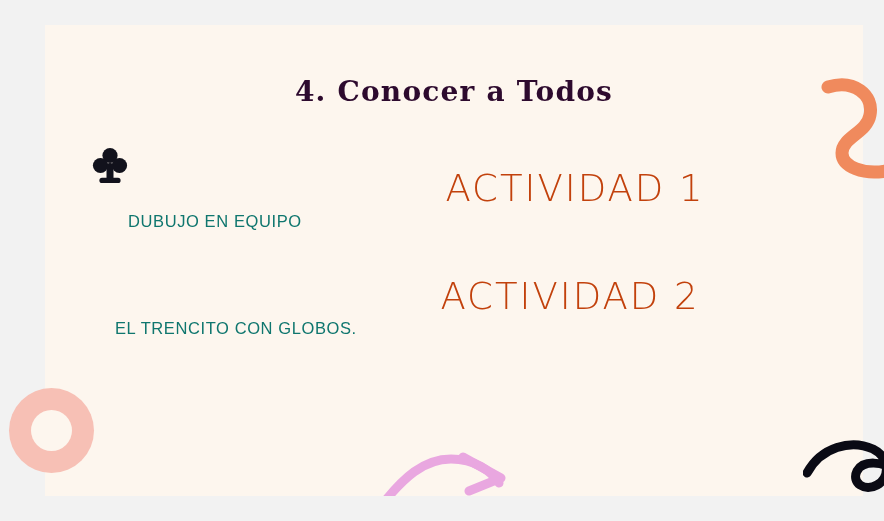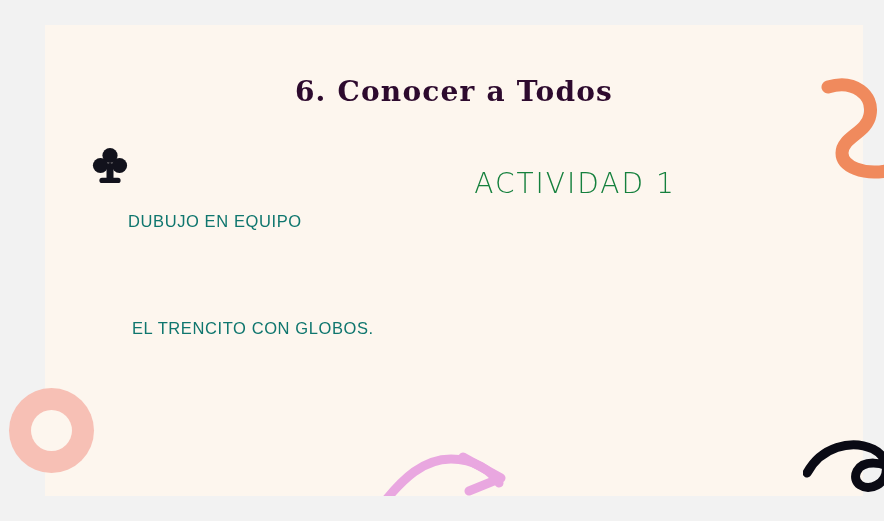--- a/index.html
+++ b/index.html
@@ -45,38 +45,38 @@
     font-size: 28px;
     letter-spacing: 1.2px;
     color: #2d0a2e;
     white-space: nowrap;
   }
 
   .act-heading {
     position: absolute;
     font-family: "DejaVu Sans", sans-serif;
     font-weight: 300;
-    font-size: 28px;
+    font-size: 37px;
     letter-spacing: 2px;
-    color: #15803d;
+    color: #c2410c;
     white-space: nowrap;
   }
   .act-heading.a1 { left: 320px; top: 142px; width: 420px; text-align: center; }
   .act-heading.a2 { left: 315px; top: 250px; width: 420px; text-align: center; }
 
   .act-sub {
     position: absolute;
     font-family: "Liberation Sans", sans-serif;
     font-size: 16.5px;
     letter-spacing: 0.6px;
     color: #0f766e;
     white-space: nowrap;
   }
   .act-sub.s1 { left: 83px; top: 187px; }
-  .act-sub.s2 { left: 87px; top: 294px; }
+  .act-sub.s2 { left: 70px; top: 294px; }
 
   
   .clover {
     position: absolute;
     left: 45px;
     top: 120px;
     width: 40px;
     height: 40px;
     color: #12121c;
   }
@@ -126,37 +126,38 @@
     height: 95px;
   }
 </style>
 </head>
 <body>
 
 <div id="slide">
 
   <div id="slide-clip">
 
-    <div class="title">6. Conocer a Todos</div>
+    <div class="title">4. Conocer a Todos</div>
 
     <div class="clover">
       <svg viewBox="0 0 40 40" width="40" height="40" aria-hidden="true">
         <g fill="#12121c">
           <circle cx="20" cy="10.5" r="7.6"></circle>
           <circle cx="10.5" cy="20.5" r="7.6"></circle>
           <circle cx="29.5" cy="20.5" r="7.6"></circle>
           <rect x="16.5" y="18" width="7" height="18" rx="3.2"></rect>
           <path d="M12 38 h16 a2.6 2.6 0 0 0 0-5.2 H12 a2.6 2.6 0 0 0 0 5.2z"></path>
         </g>
       </svg>
     </div>
 
     <div class="act-heading a1">ACTIVIDAD 1</div>
     <div class="act-sub s1">DUBUJO EN EQUIPO</div>
 
+    <div class="act-heading a2">ACTIVIDAD 2</div>
     <div class="act-sub s2">EL TRENCITO CON GLOBOS.</div>
 
     <div class="wave-arrow">
       <svg viewBox="0 0 190 95" width="190" height="95" aria-hidden="true">
         <path d="M6 88 C 26 92, 44 78, 62 56 C 80 34, 100 14, 128 14 C 152 14, 168 26, 176 38" fill="none" stroke="#e9a7e0" stroke-width="9" stroke-linecap="round"></path>
         <path d="M140 12 L 178 33 L 146 46" fill="none" stroke="#e9a7e0" stroke-width="9" stroke-linecap="round" stroke-linejoin="round"></path>
       </svg>
     </div>
 
   </div>

